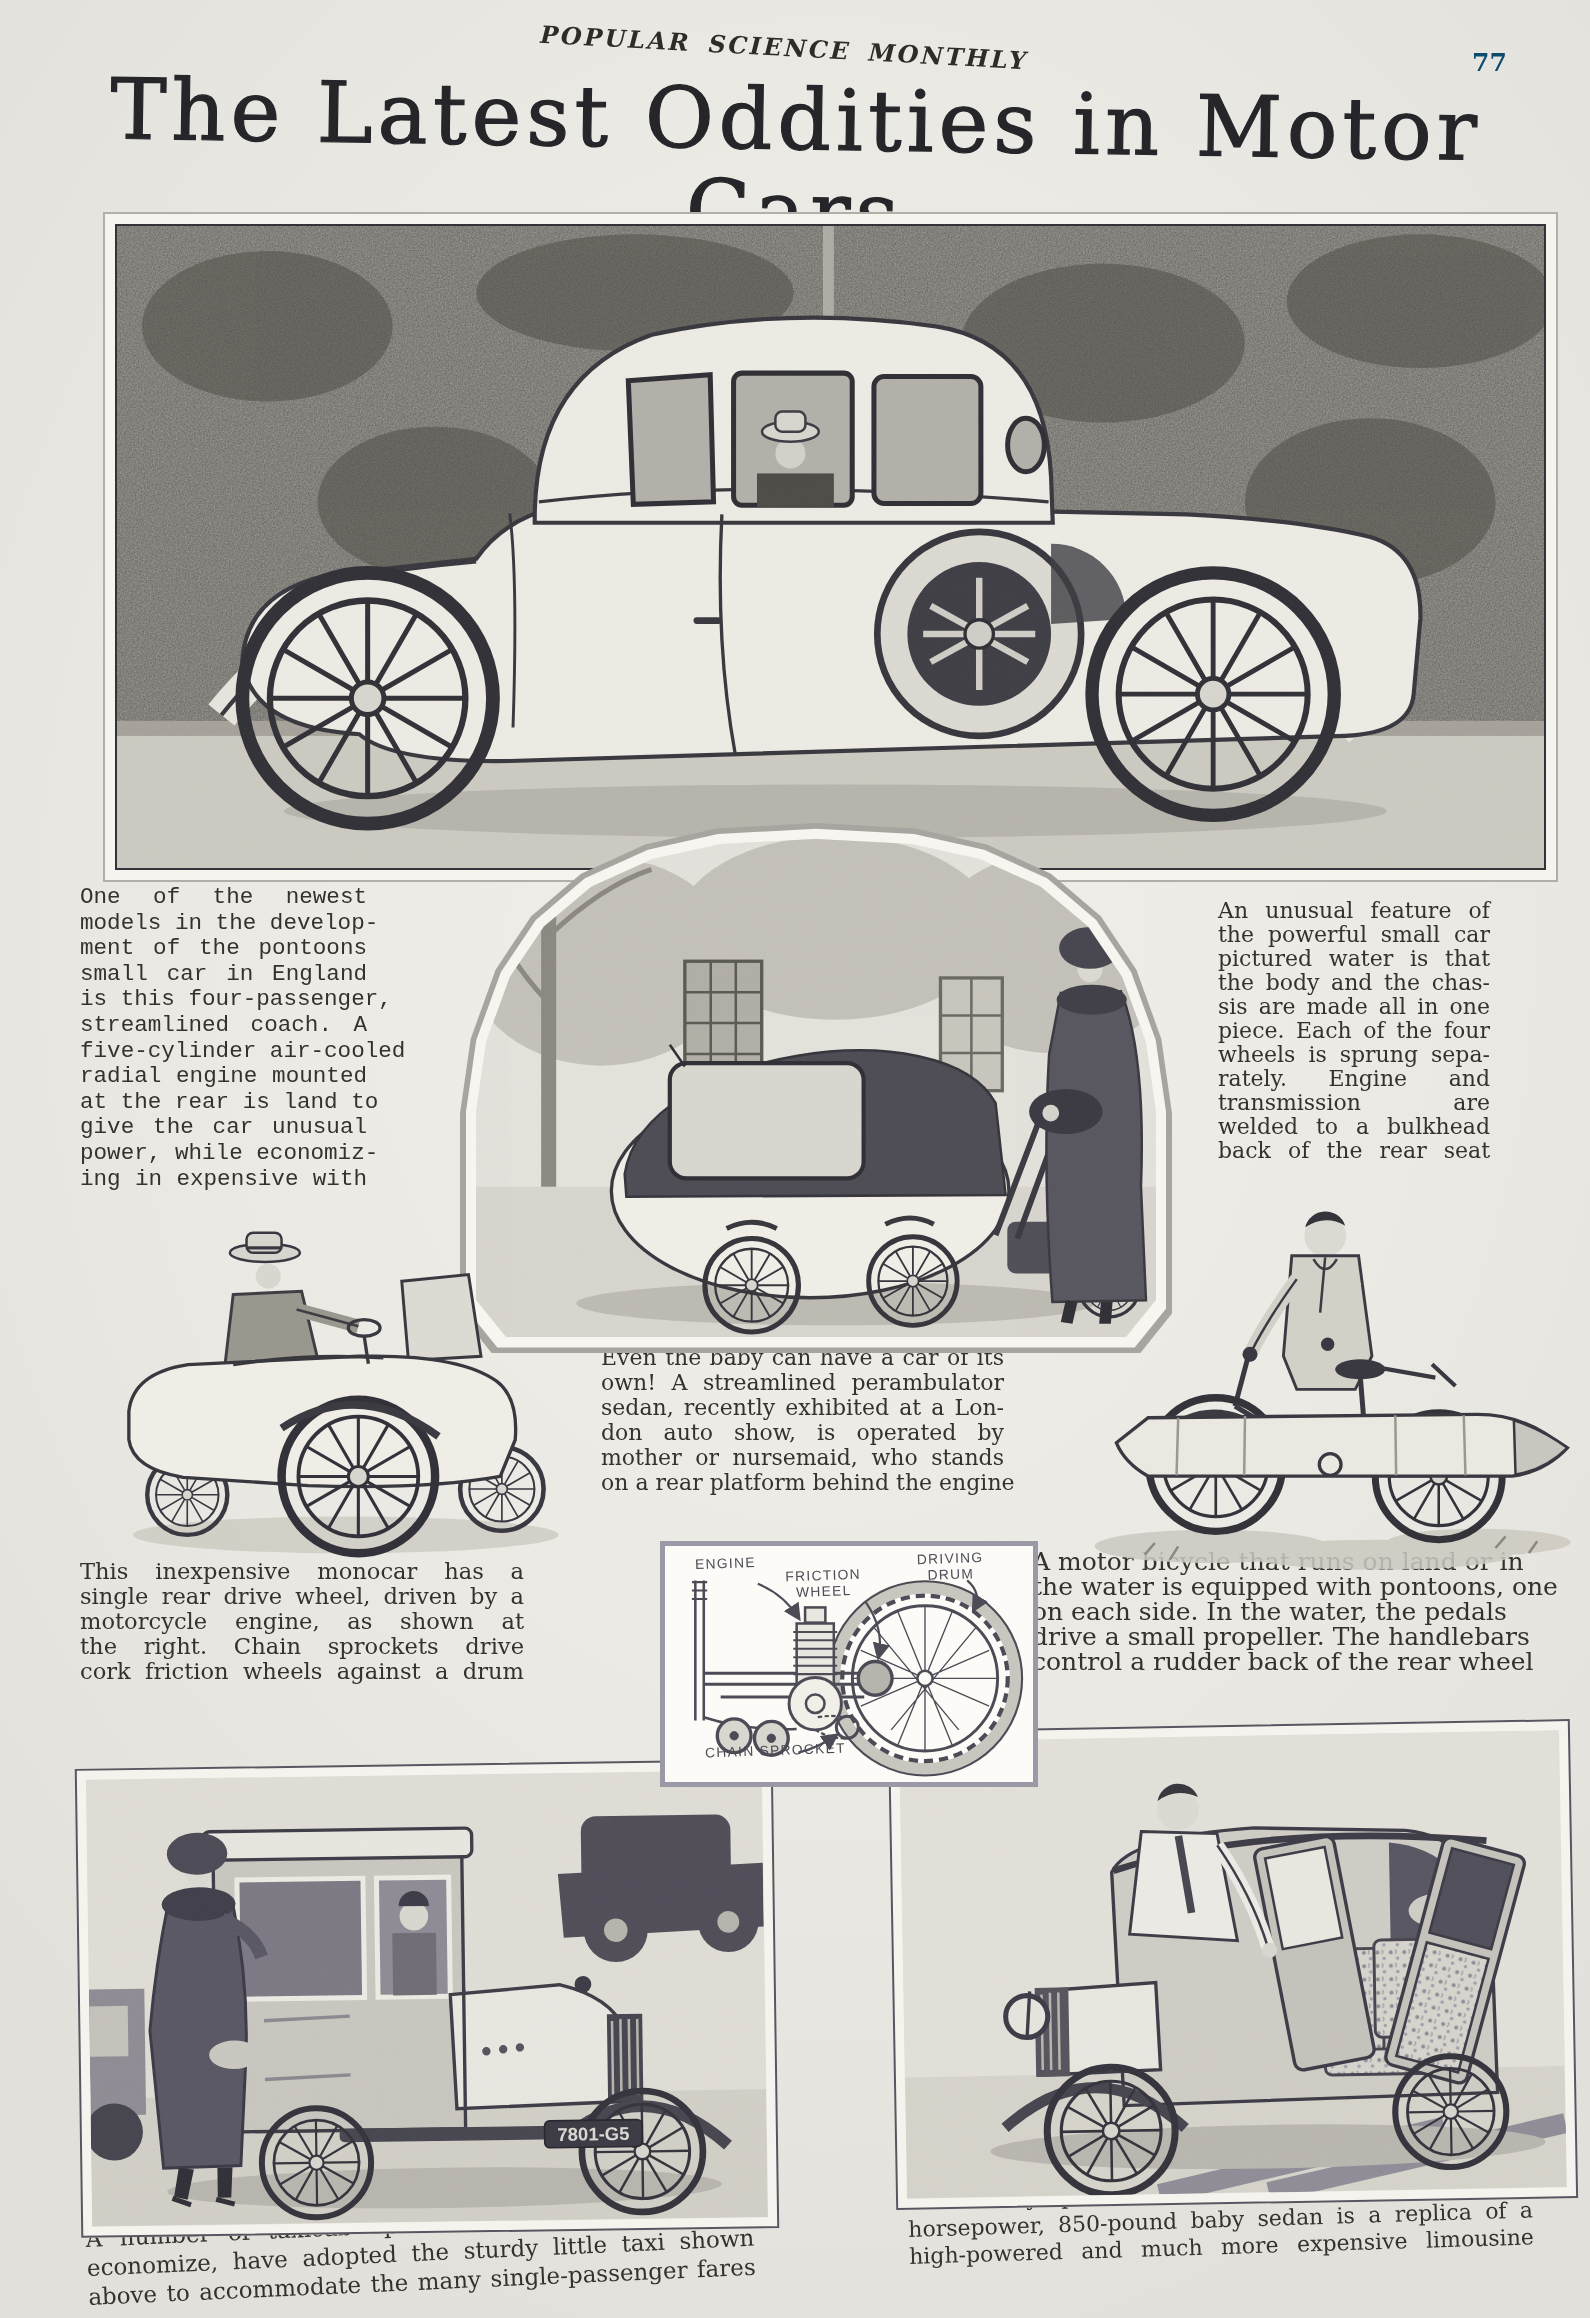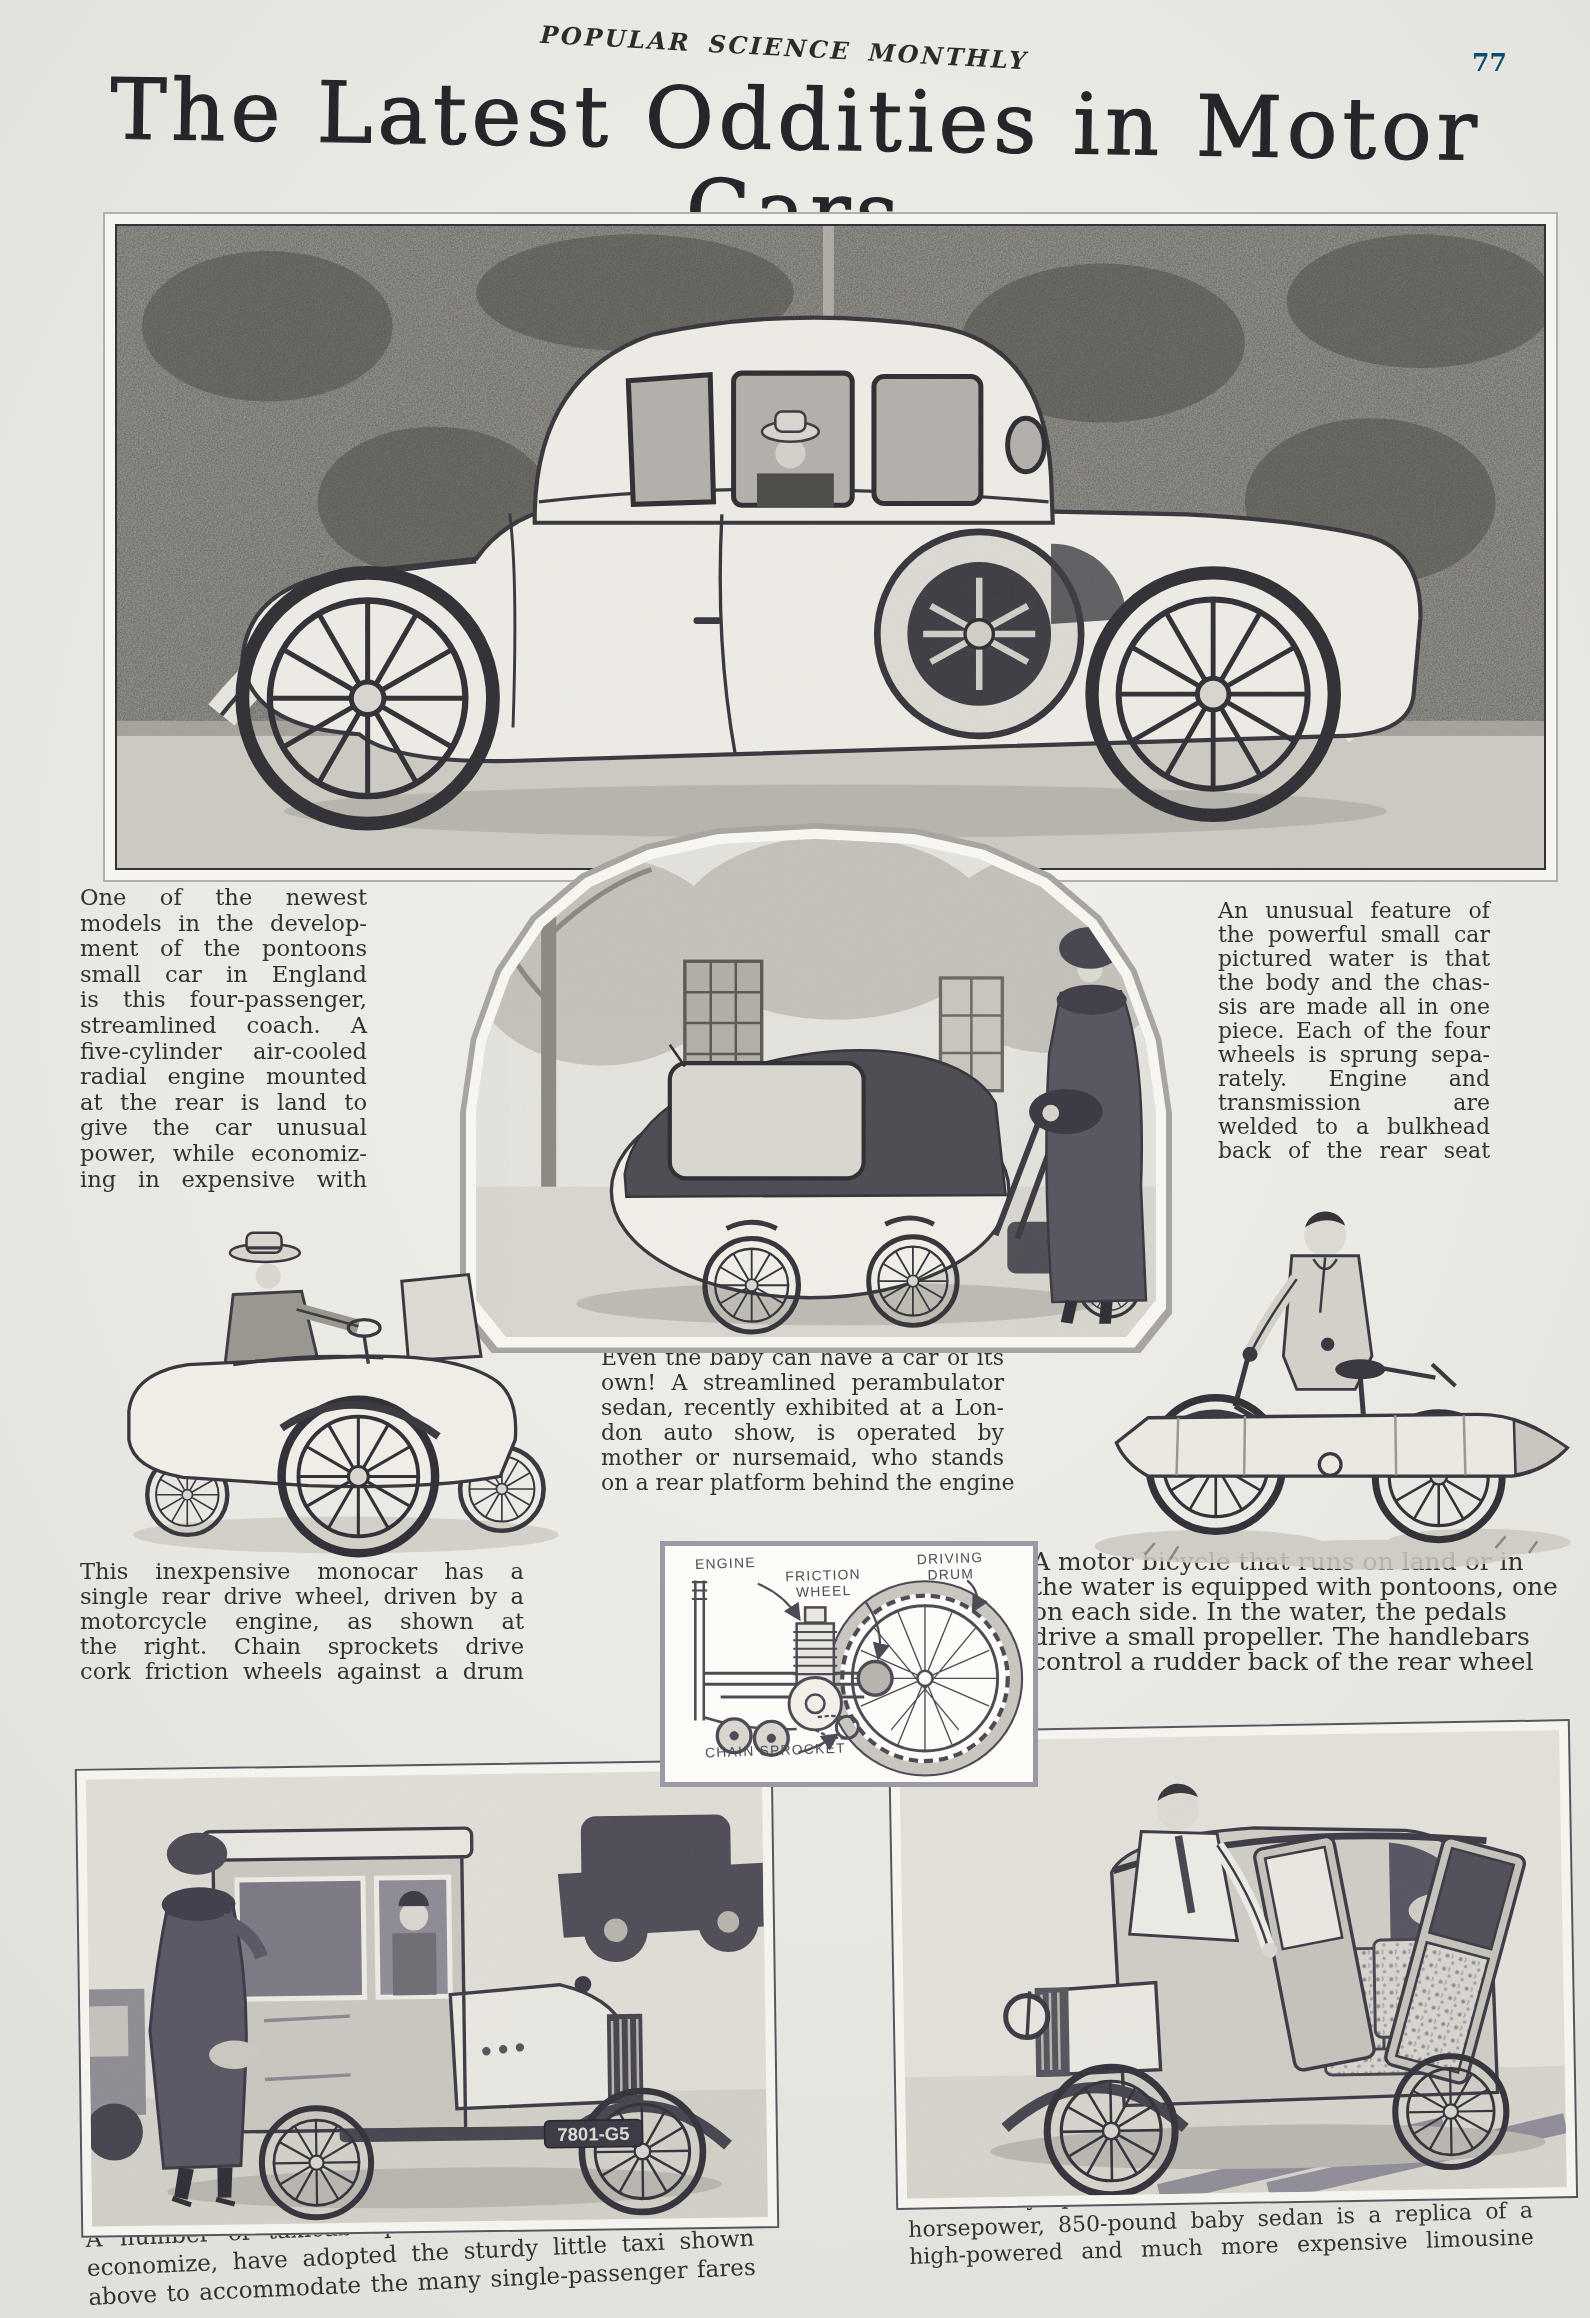--- a/index.html
+++ b/index.html
@@ -56,21 +56,21 @@
   .plain-inner svg{display:block;width:100%;height:100%;}
 
   .cutout{z-index:5;}
   #fig-monocar{left:68px;top:1188px;width:479px;height:374px;}
   #fig-pontoon{left:1038px;top:1174px;width:496px;height:383px;}
   .cutout svg{display:block;width:100%;height:100%;}
 
   
   .cap .cap-line{text-align:justify;text-align-last:justify;white-space:nowrap;}
   .cap{color:#34322d;}
-  #cap-coach-left{left:80px;top:885px;width:287px;font-size:22.6px;line-height:25.6px;}
+  #cap-coach-left{left:80px;top:885px;width:287px;font-size:22.6px;line-height:25.6px;font-family:Liberation Mono, monospace;}
   #cap-coach-right{left:1218px;top:899px;width:272px;font-size:22px;line-height:24px;}
   #cap-pram{left:601px;top:1345px;width:403px;font-size:22px;line-height:25px;}
   #cap-monocar{left:80px;top:1559px;width:444px;font-size:22.6px;line-height:25px;}
   #cap-pontoon{left:1032px;top:1549px;width:469px;font-size:25px;line-height:25px;}
   #cap-taxi{left:85px;top:2225px;width:668px;font-size:23px;line-height:29px;transform:rotate(-2.6deg);transform-origin:0 0;}
   #cap-sedan{left:907px;top:2188px;width:625px;font-size:22px;line-height:27.6px;transform:rotate(-1.8deg);transform-origin:0 0;}
 </style>
 </head>
 <body>
 

